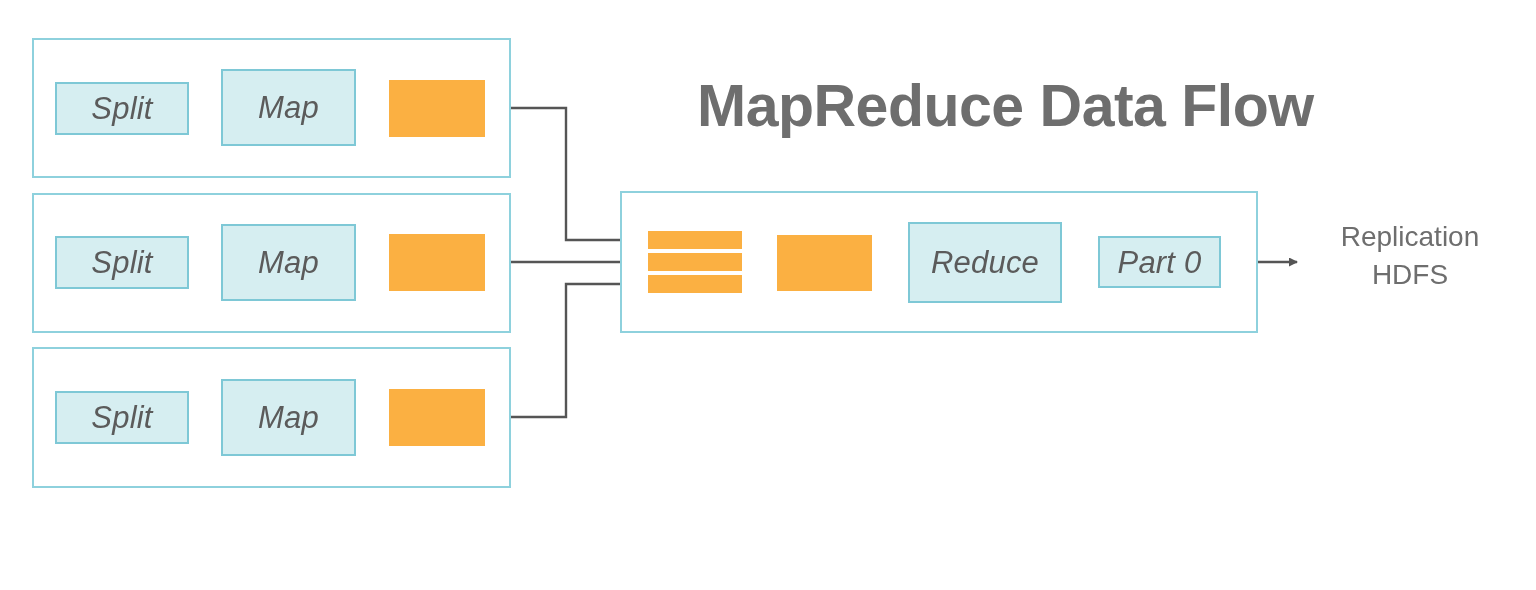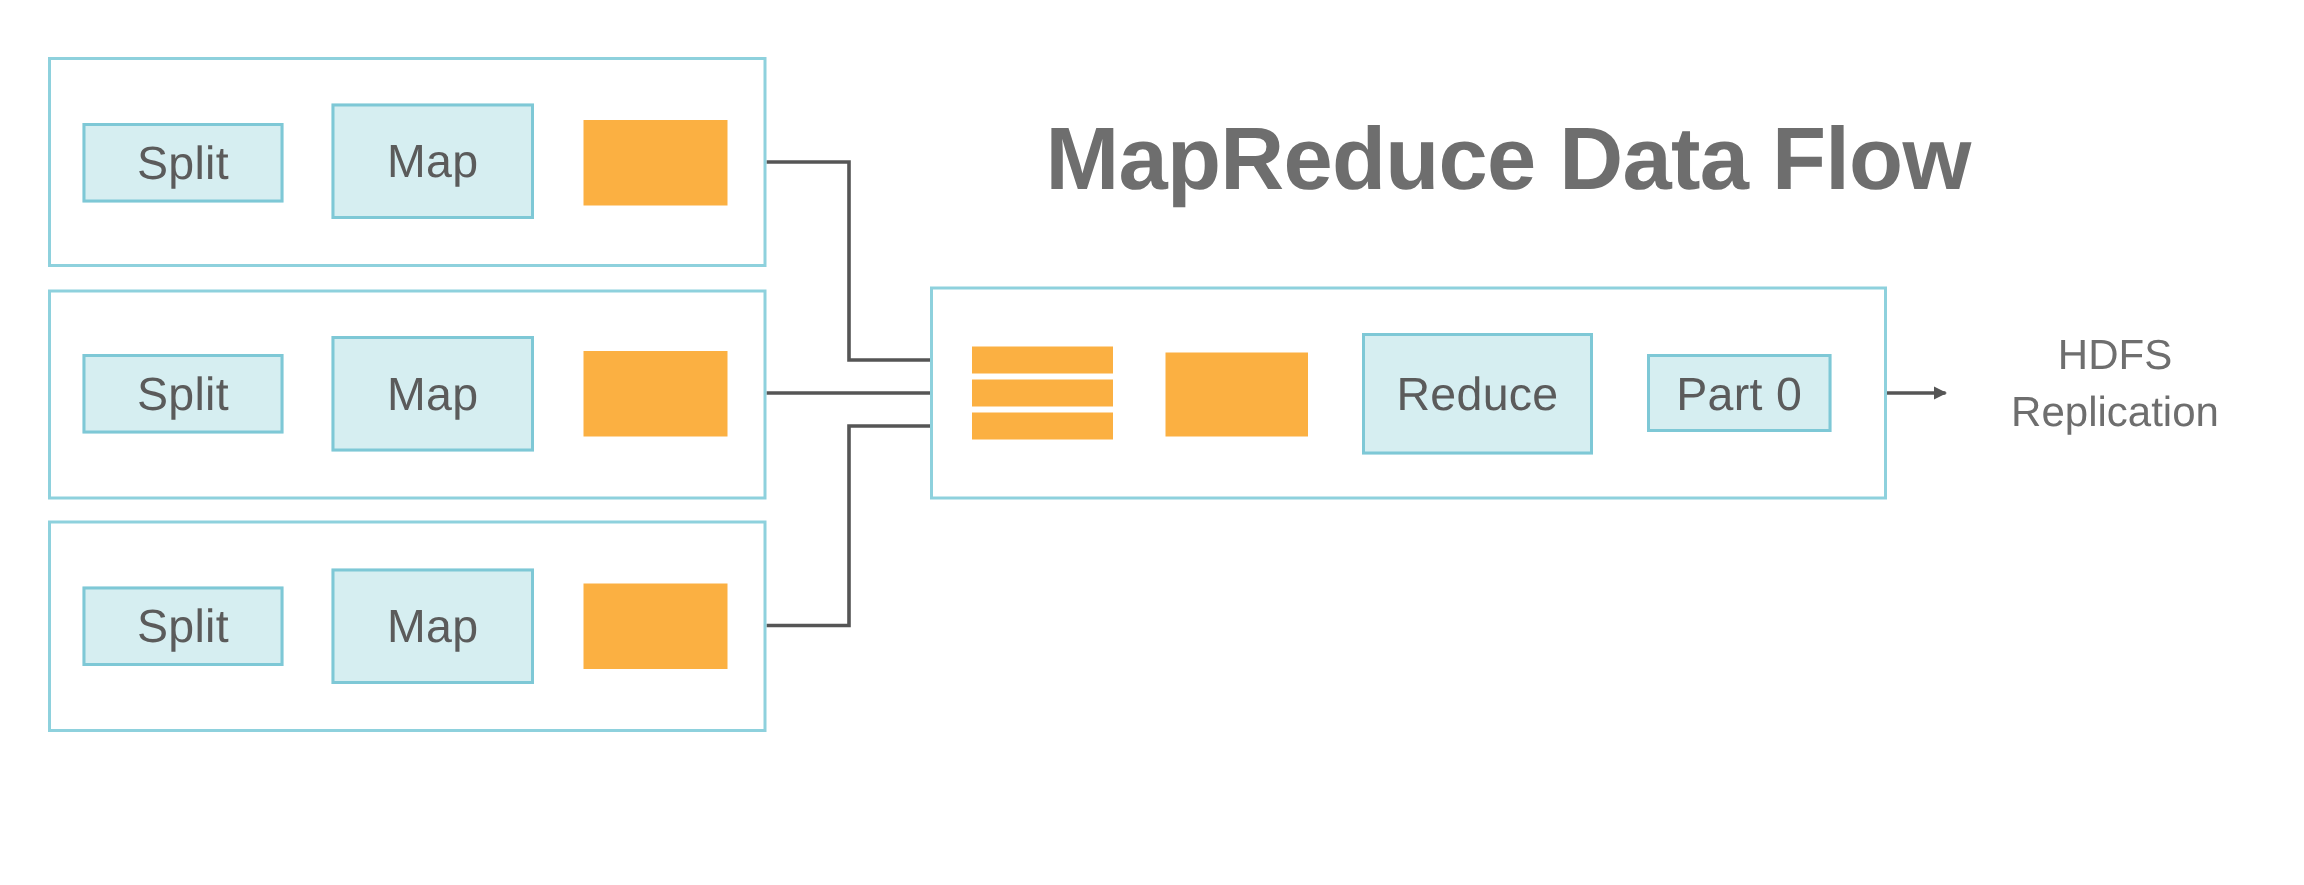--- a/index.html
+++ b/index.html
@@ -41,20 +41,21 @@
     align-items: center;
     justify-content: center;
     color: #5b5b5b;
   }
   .tealbox .boxlabel {
     font-size: 31px;
     line-height: 1;
     color: #5b5b5b;
     letter-spacing: 0.2px;
     white-space: nowrap;
+    font-style: italic;
   }
 
   
   .orange {
     background: #fbb042;
   }
 
   
   .title {
     font-size: 59px;
@@ -164,17 +165,17 @@
 
   <div class="abs tealbox" style="left:908px; top:222px; width:154px; height:81px;">
     <span class="boxlabel">Reduce</span>
   </div>
 
   <div class="abs tealbox" style="left:1098px; top:236px; width:123px; height:52px;">
     <span class="boxlabel">Part 0</span>
   </div>
 
   <div class="abs" style="left:1300px; top:218px; width:220px;">
+    <div class="plaintext">Replication</div>
     <div class="plaintext">HDFS</div>
-    <div class="plaintext">Replication</div>
   </div>
 
 </div>
 
 </body></html>

